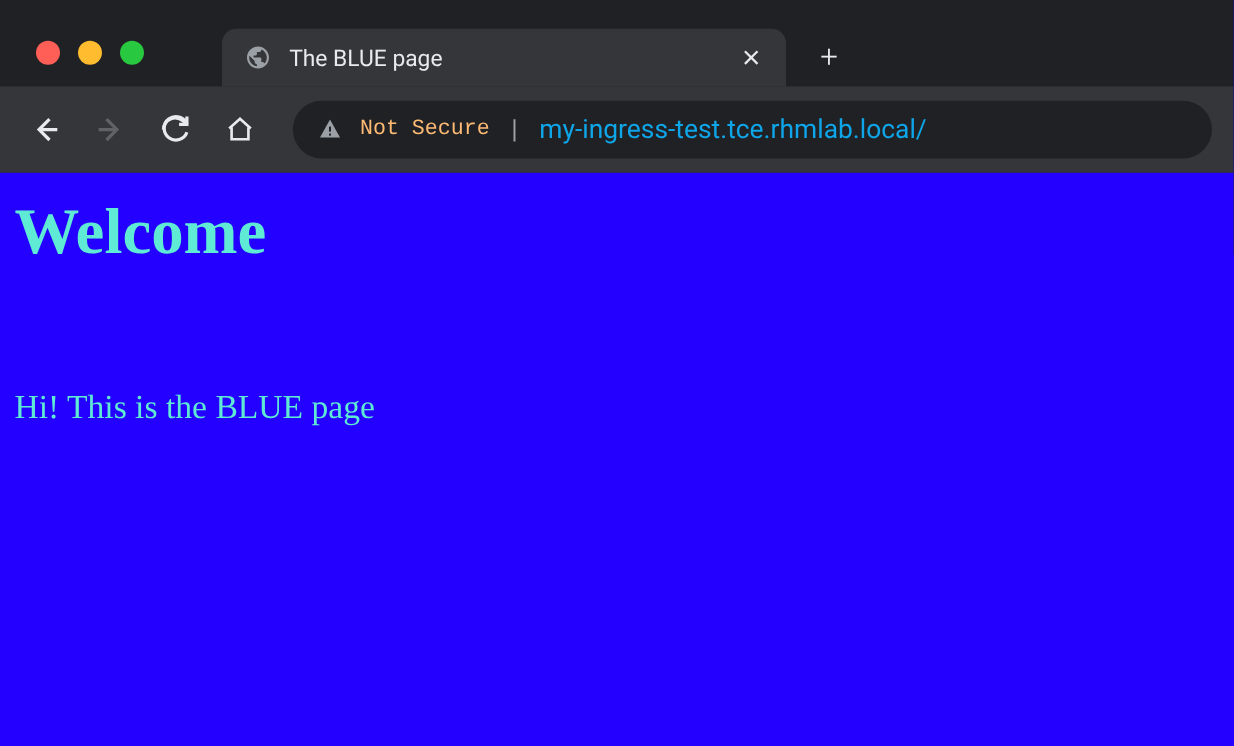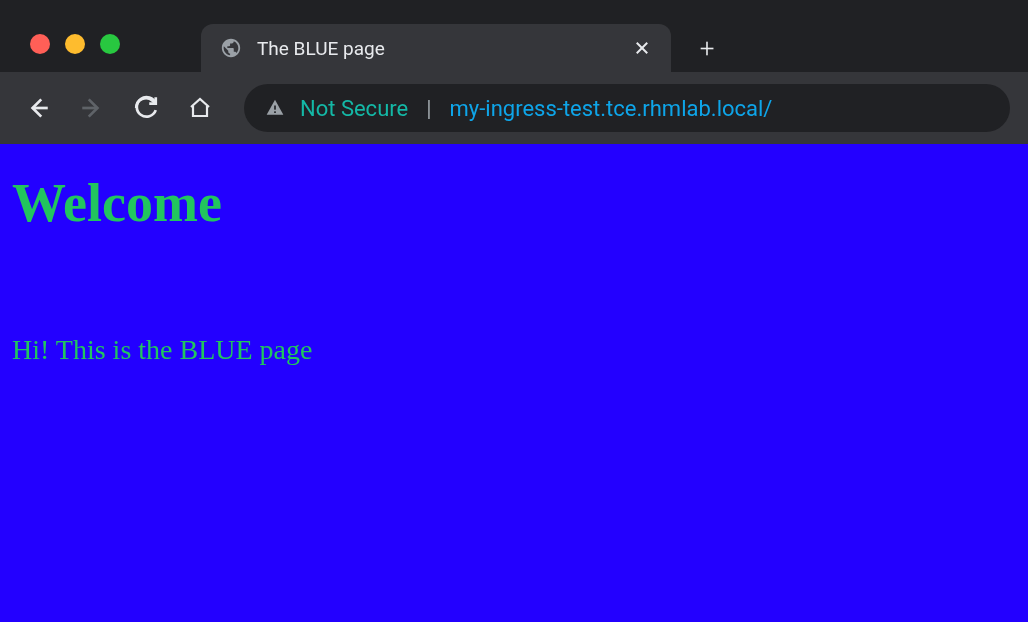--- a/index.html
+++ b/index.html
@@ -52,21 +52,20 @@
     .tab {
       background: #35363a;
       height: 48px;
       width: 470px;
       border-radius: 12px 12px 0 0;
       display: flex;
       align-items: center;
       padding: 0 18px;
       gap: 14px;
       position: relative;
-      margin-left: 16px;
     }
     
     .tab-favicon {
       width: 24px;
       height: 24px;
       display: flex;
       align-items: center;
       justify-content: center;
     }
     
@@ -170,42 +169,43 @@
       justify-content: center;
     }
     
     .security-icon svg {
       width: 20px;
       height: 20px;
       fill: #9aa0a6;
     }
     
     .security-text {
-      color: #14b8a6;
-      font-size: 22px;
+      color: #fdba74;
+      font-size: 18px;
+      font-family: Liberation Mono, monospace;
     }
     
     .url-divider {
       color: #9aa0a6;
       font-size: 22px;
       margin: 0 4px;
     }
     
     .url-text {
       color: #0ea5e9;
       font-size: 22px;
       white-space: nowrap;
     }
     
     
     .page-content {
       background: #2300ff;
       height: calc(622px - 144px);
-      padding: 28px 12px;
-      color: #22c55e;
+      padding: 18px 12px;
+      color: #5eead4;
       font-family: "Times New Roman", Times, serif;
     }
     
     .page-heading {
       font-size: 54px;
       font-weight: bold;
       margin-bottom: 100px;
     }
     
     .page-subheading {

